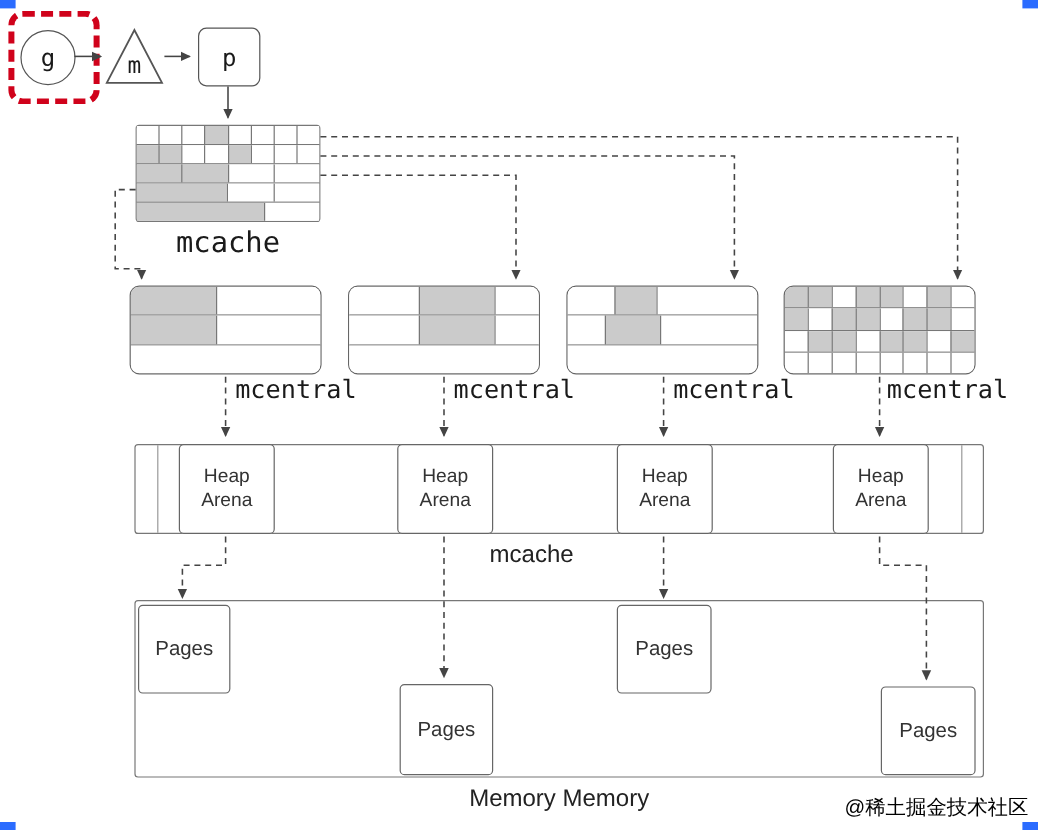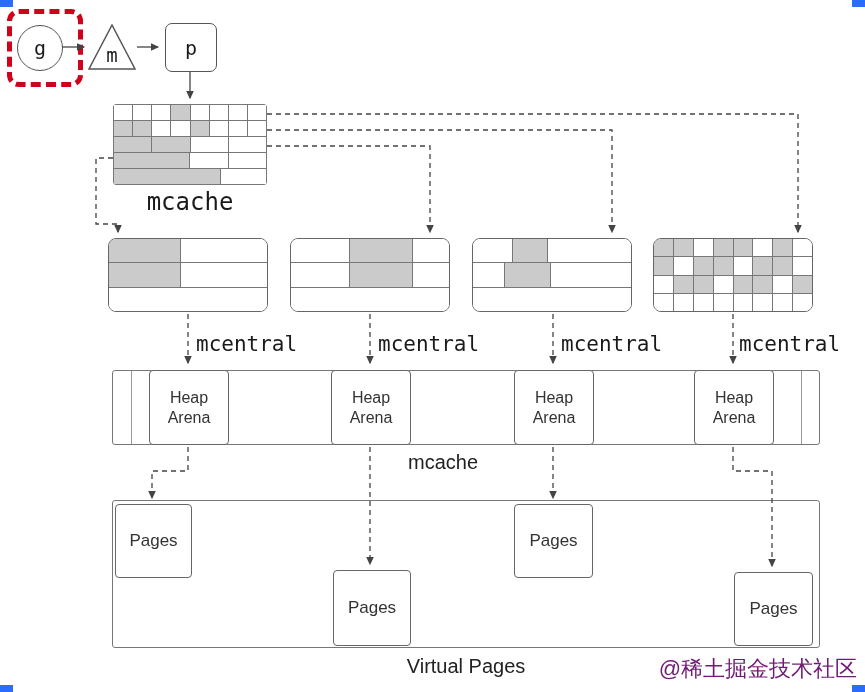--- a/index.html
+++ b/index.html
@@ -26,21 +26,21 @@
   .gcell{border-left:1px solid #777;background:#fff;}
   .gcell:first-child{border-left:none;}
   .gcell.fill{background:var(--fill-gray,#cbcbcb);}
   .mcache-grid{left:113px;top:104px;width:154px;height:81px;}
   .mcentral{top:238px;width:160px;height:74px;border:1.6px solid #666;border-radius:8px;overflow:hidden;}
 
   
   .lbl{z-index:6;white-space:nowrap;}
   .mspans-label{left:8px;top:132px;font-size:27px;}
   .mcache-label{left:105px;top:188px;width:170px;text-align:center;font-size:24px;}
-  .mcentral-label{top:332px;font-size:21px;}
+  .mcentral-label{top:313px;font-size:21px;}
   .mheap-label{left:408px;top:451px;font-size:20px;color:#222;}
   .vm-label{left:112px;top:655px;width:708px;text-align:center;font-size:20px;color:#222;}
 
   
   .band{border:1.6px solid #777;border-radius:3px;background:#fff;box-sizing:border-box;}
   .mheap-band{left:112px;top:370px;width:708px;height:75px;}
   .vm-band{left:112px;top:500px;width:708px;height:148px;}
   .tick{position:absolute;top:0;bottom:0;width:0;border-left:1px solid #999;}
 
   .arena{position:absolute;top:-1px;height:75px;width:80px;border:1.6px solid #666;border-radius:4px;
@@ -49,21 +49,21 @@
   .arena-txt{display:block;width:56px;text-align:center;}
 
   .pages{border:1.6px solid #666;border-radius:4px;background:#fff;font-size:17px;color:#333;box-sizing:border-box;}
 
   
   #connectors{position:absolute;left:0;top:0;z-index:4;pointer-events:none;}
   .ln{fill:none;stroke:#444;stroke-width:1.3;}
   .dash{stroke-dasharray:5 4;}
 
   .corner{background:var(--corner-blue,#2b6cff);width:13px;height:7px;z-index:7;}
-  .watermark{right:8px;bottom:8px;font-size:22px;color:#701a75;z-index:6;}
+  .watermark{right:8px;bottom:8px;font-size:17px;color:#000000;z-index:6;}
 </style>
 </head>
 <body>
 
 <div id="canvas">
 
   <div class="abs corner" style="left:0;top:0;"></div>
   <div class="abs corner" style="right:0;top:0;"></div>
   <div class="abs corner" style="left:0;bottom:0;"></div>
   <div class="abs corner" style="right:0;bottom:0;"></div>
@@ -219,21 +219,21 @@
         <span class="arena-txt">Heap Arena</span>
       </div>
   </div>
   <div class="abs lbl mheap-label">mcache</div>
 
   <div class="abs band vm-band"></div>
   <div class="abs pages center" style="left:115px;top:504px;width:77px;height:74px;">Pages</div>
   <div class="abs pages center" style="left:333px;top:570px;width:78px;height:76px;">Pages</div>
   <div class="abs pages center" style="left:514px;top:504px;width:79px;height:74px;">Pages</div>
   <div class="abs pages center" style="left:734px;top:572px;width:79px;height:74px;">Pages</div>
-  <div class="abs lbl vm-label">Virtual Pages</div>
+  <div class="abs lbl vm-label">Memory Memory</div>
 
   <div class="abs watermark">@稀土掘金技术社区</div>
 
   <svg id="connectors" width="865" height="692" viewBox="0 0 865 692">
     <defs>
       <marker id="arr" viewBox="0 0 8 8" refX="6.5" refY="4" markerWidth="7" markerHeight="7" orient="auto">
         <path d="M0,0.5 L7.5,4 L0,7.5 Z" fill="#444"></path>
       </marker>
     </defs>
 

